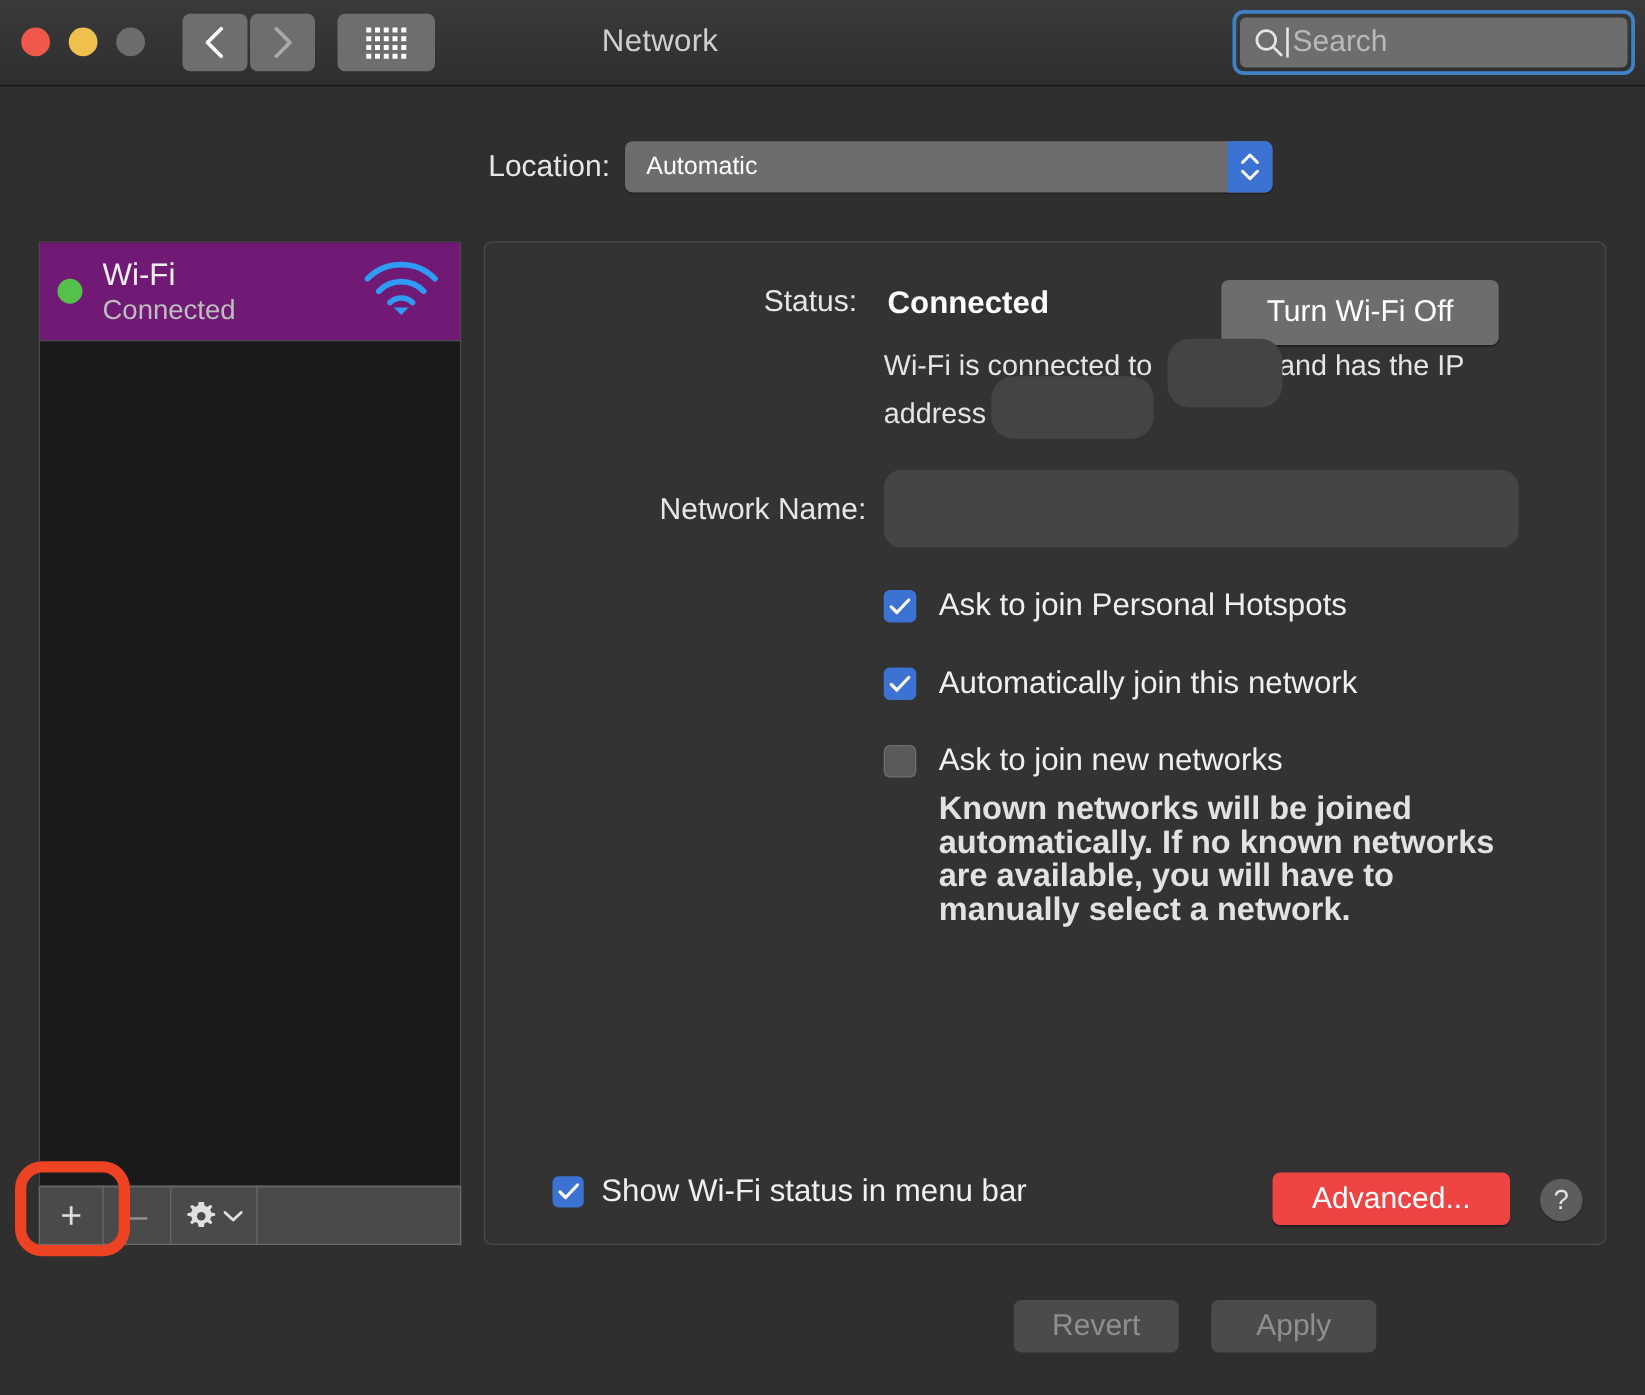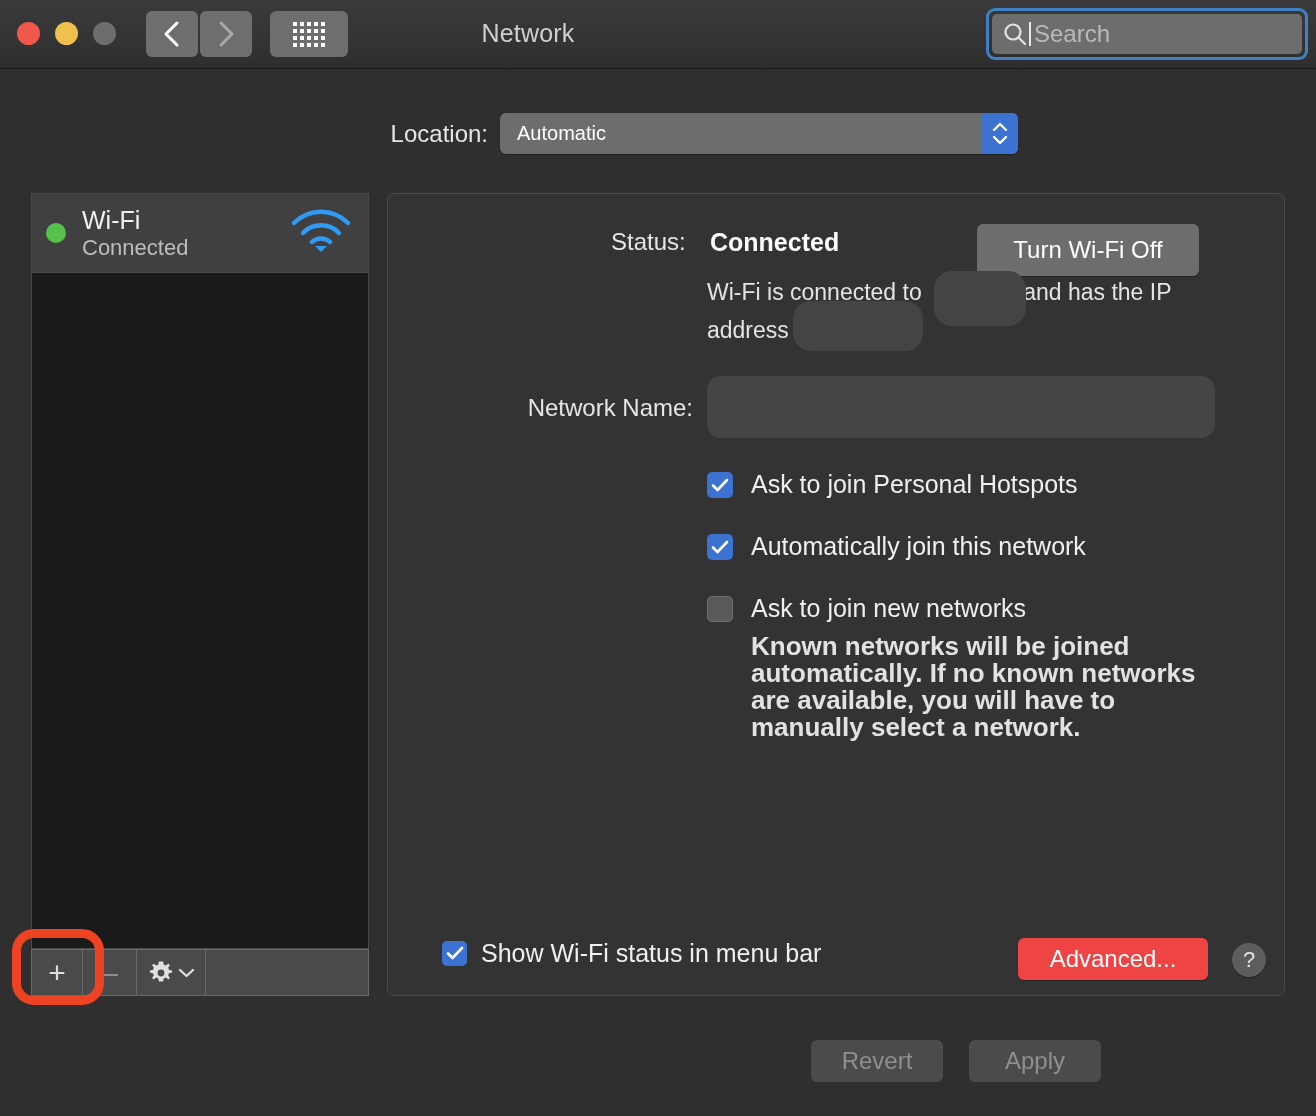--- a/index.html
+++ b/index.html
@@ -163,21 +163,21 @@
   .sidebar {
     position: absolute;
     left: 31px; top: 193px;
     width: 338px; height: 756px;
     background: #1a1a1a;
     border: 1px solid #4a4a4a;
     box-sizing: border-box;
   }
   .svc-row {
     height: 79px;
-    background: #404040;
+    background: #701a75;
     display: flex;
     align-items: center;
     padding: 0 16px 0 14px;
     box-sizing: border-box;
     border-bottom: 1px solid #4a4a4a;
   }
   .statusdot {
     width: 20px; height: 20px;
     border-radius: 50%;
     background: #55c14b;

